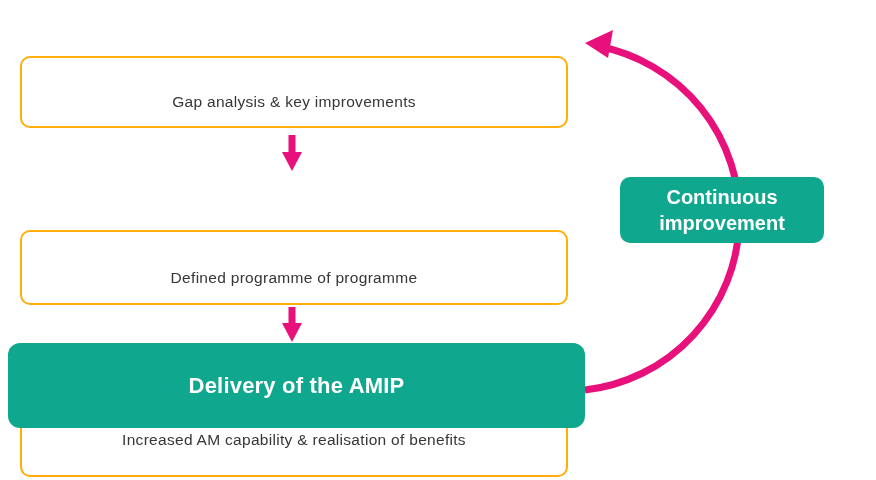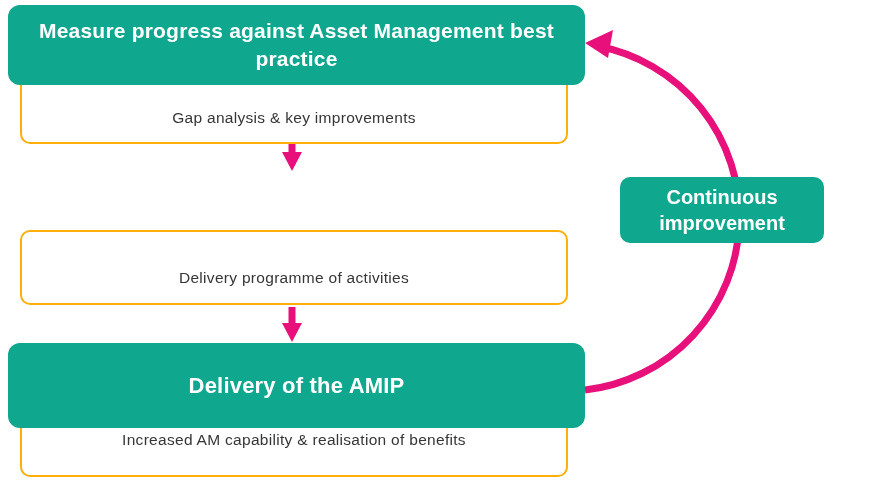--- a/index.html
+++ b/index.html
@@ -57,21 +57,21 @@
     align-items: flex-end;
     justify-content: center;
     z-index: 2;
     text-align: center;
   }
   .outcome-box .outcome-text {
     color: var(--dark);
     font-size: 15.5px;
     letter-spacing: 0.3px;
   }
-  .outcome-1 { top: 72px;  height: 72px; padding-bottom: 15px; }
+  .outcome-1 { top: 56px;  height: 72px; padding-bottom: 15px; }
   .outcome-2 { top: 230px; height: 75px; padding-bottom: 16px; }
   .outcome-3 { top: 400px; height: 77px; padding-bottom: 26px; }
 
   .side-box {
     position: absolute;
     left: 620px;
     top: 177px;
     width: 204px;
     height: 66px;
     background: var(--teal);
@@ -107,26 +107,23 @@
 
     <g>
       <line x1="292" y1="307" x2="292" y2="324" stroke="#E8117C" stroke-width="7"></line>
       <polygon points="282,323 302,323 292,342" fill="#E8117C"></polygon>
     </g>
   </svg>
 
   <div class="outcome-box outcome-1">
     <span class="outcome-text">Gap analysis &amp; key improvements</span>
   </div>
-  <div class="title-box title-1">
-    <span class="title-text">Measure progress against Asset Management best practice</span>
-  </div>
 
   <div class="outcome-box outcome-2">
-    <span class="outcome-text">Delivery programme of activities</span>
+    <span class="outcome-text">Defined programme of programme</span>
   </div>
 
   <div class="outcome-box outcome-3">
     <span class="outcome-text">Increased AM capability &amp; realisation of benefits</span>
   </div>
   <div class="title-box title-3">
     <span class="title-text">Delivery of the AMIP</span>
   </div>
 
   <div class="side-box">

